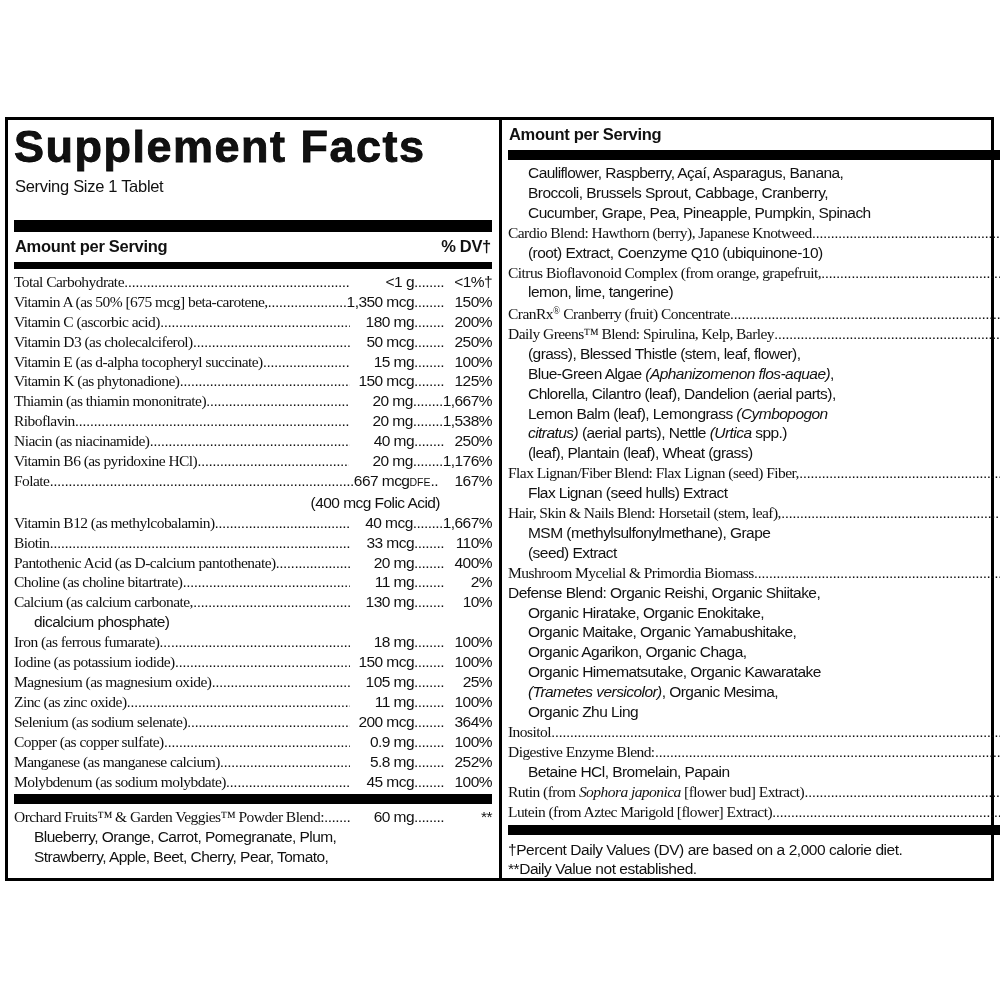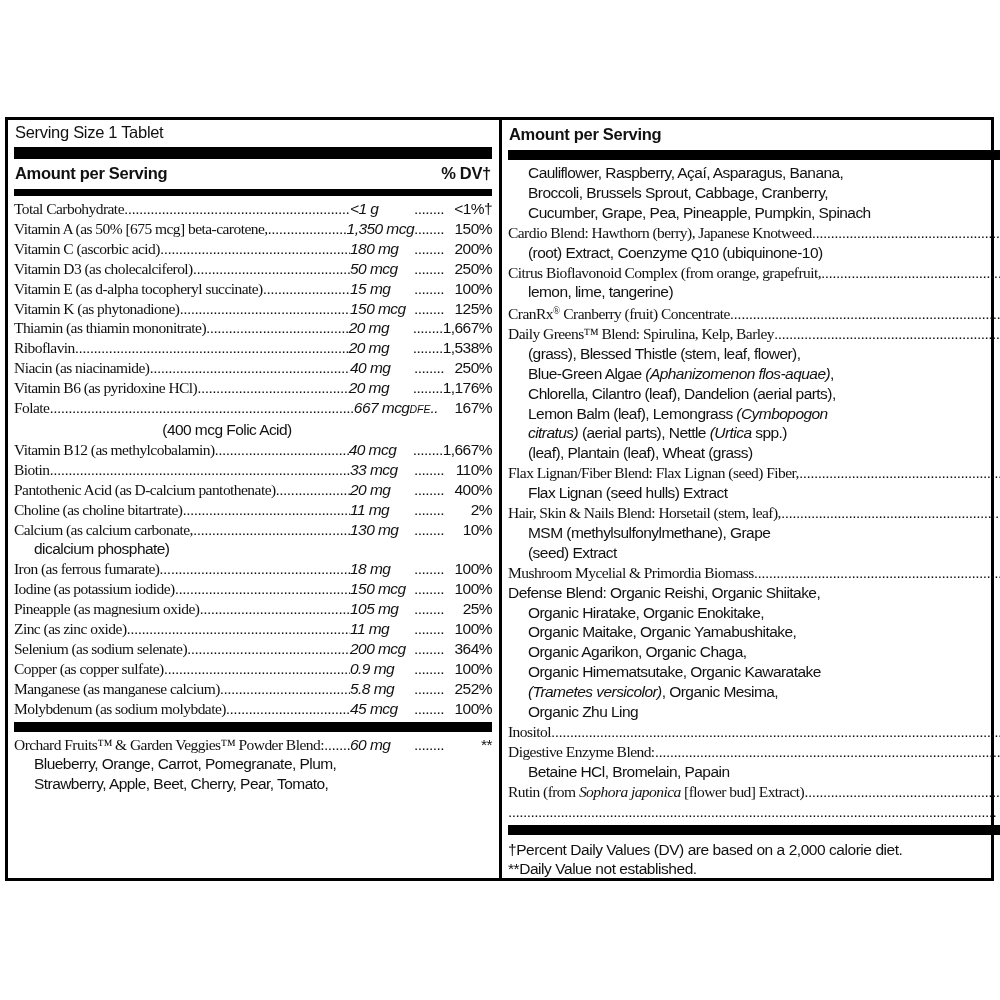--- a/index.html
+++ b/index.html
@@ -6,50 +6,51 @@
   body { width:1000px; height:1000px; position:relative; color:#111;
          font-family:"Liberation Sans","DejaVu Sans",sans-serif; }
   .panel { position:absolute; left:5px; top:117px; width:989px; height:764px;
            border:3px solid #000; box-sizing:border-box; display:flex; background:#fff; }
   .col { box-sizing:border-box; display:flex; flex-direction:column; }
   .col-left  { width:494px; border-right:3px solid #000; padding:3px 7px 3px 6px; }
   .col-right { flex:1; padding:3px 7px 3px 6px; }
 
   .title { font-weight:bold; font-size:45px; line-height:1.02; letter-spacing:1.5px;
            white-space:nowrap; margin:1px 0 7px 0; -webkit-text-stroke:0.8px #000; }
-  .serving { font-size:16.5px; letter-spacing:-0.3px; margin:0 0 2px 1px; }
+  .serving { font-size:16.5px; letter-spacing:-0.3px; margin:0 0 21px 1px; }
   .bar { background:#000; margin:3px 0; flex:none; }
   .bar-thick { height:12px; }
   .bar-mid   { height:10px; }
   .bar-thin  { height:7px; }
   .hdr { display:flex; justify-content:space-between; align-items:baseline;
          font-weight:bold; font-size:16.5px; letter-spacing:-0.3px; padding:2px 1px 3px 1px; }
 
   .rows { display:flex; flex-direction:column; }
   .row { font-size:15.5px; line-height:19.9px; letter-spacing:-0.55px; white-space:nowrap; }
   .e { display:flex; align-items:baseline; }
   .n { flex:none;font-family:Liberation Serif, serif; }
   .lead { flex:1 1 6px; min-width:4px; overflow:hidden; }
-  .amt { flex:none; min-width:64px; text-align:left;font-style:italic; }
+  .amt { flex:none; min-width:64px; text-align:right; }
   .l2 { flex:none; width:30px; overflow:hidden; }
   .gap { flex:none; width:6px; }
   .pct { flex:none; min-width:48px; text-align:right; }
   .c { padding-left:20px; }
-  .note { text-align:center; padding-right:52px; }
+  .note { text-align:right; padding-right:52px; }
   .it { font-style:italic; }
   .sup { font-size:0.6em; vertical-align:0.5em; letter-spacing:0; }
   .sm { font-size:0.68em; letter-spacing:0; }
   .foot { font-size:15.5px; line-height:19px; letter-spacing:-0.45px; white-space:nowrap; }
   .footnotes { margin-top:2px; }
 </style>
 </head>
 <body>
 
 <div class="panel">
   <div class="col col-left">
+    <div class="title">Supplement Facts</div>
     <div class="serving">Serving Size 1 Tablet</div>
     <div class="bar bar-thick"></div>
     <div class="hdr">
       <span>Amount per Serving</span>
       <span>% DV†</span>
     </div>
     <div class="bar bar-thin"></div>
     <div class="rows" id="left-rows">
         <div class="row e">
           <div class="n">Total Carbohydrate</div>
@@ -173,21 +174,21 @@
           <div class="pct">100%</div>
         </div>
         <div class="row e">
           <div class="n">Iodine (as potassium iodide)</div>
           <div class="lead">..................................................................................................................................</div>
           <div class="amt">150 mcg</div>
           <div class="l2">........................</div>
           <div class="pct">100%</div>
         </div>
         <div class="row e">
-          <div class="n">Pineapple (as magnesium oxide)</div>
+          <div class="n">Magnesium (as magnesium oxide)</div>
           <div class="lead">..................................................................................................................................</div>
           <div class="amt">105 mg</div>
           <div class="l2">........................</div>
           <div class="pct">25%</div>
         </div>
         <div class="row e">
           <div class="n">Zinc (as zinc oxide)</div>
           <div class="lead">..................................................................................................................................</div>
           <div class="amt">11 mg</div>
           <div class="l2">........................</div>
@@ -296,20 +297,21 @@
         <div class="row e">
           <div class="n">Digestive Enzyme Blend:</div>
           <div class="lead">..................................................................................................................................</div>
         </div>
         <div class="row c">Betaine HCl, Bromelain, Papain</div>
         <div class="row e">
           <div class="n"><span>Rutin (from </span><span class="it">Sophora japonica</span><span> [flower bud] Extract)</span></div>
           <div class="lead">..................................................................................................................................</div>
         </div>
         <div class="row e">
+          <div class="n">Lutein (from Aztec Marigold [flower] Extract)</div>
           <div class="lead">..................................................................................................................................</div>
         </div>
       </div>
     <div class="bar bar-mid"></div>
     <div class="footnotes">
       <div class="foot">†Percent Daily Values (DV) are based on a 2,000 calorie diet.</div>
       <div class="foot">**Daily Value not established.</div>
     </div>
   </div>
 </div>

